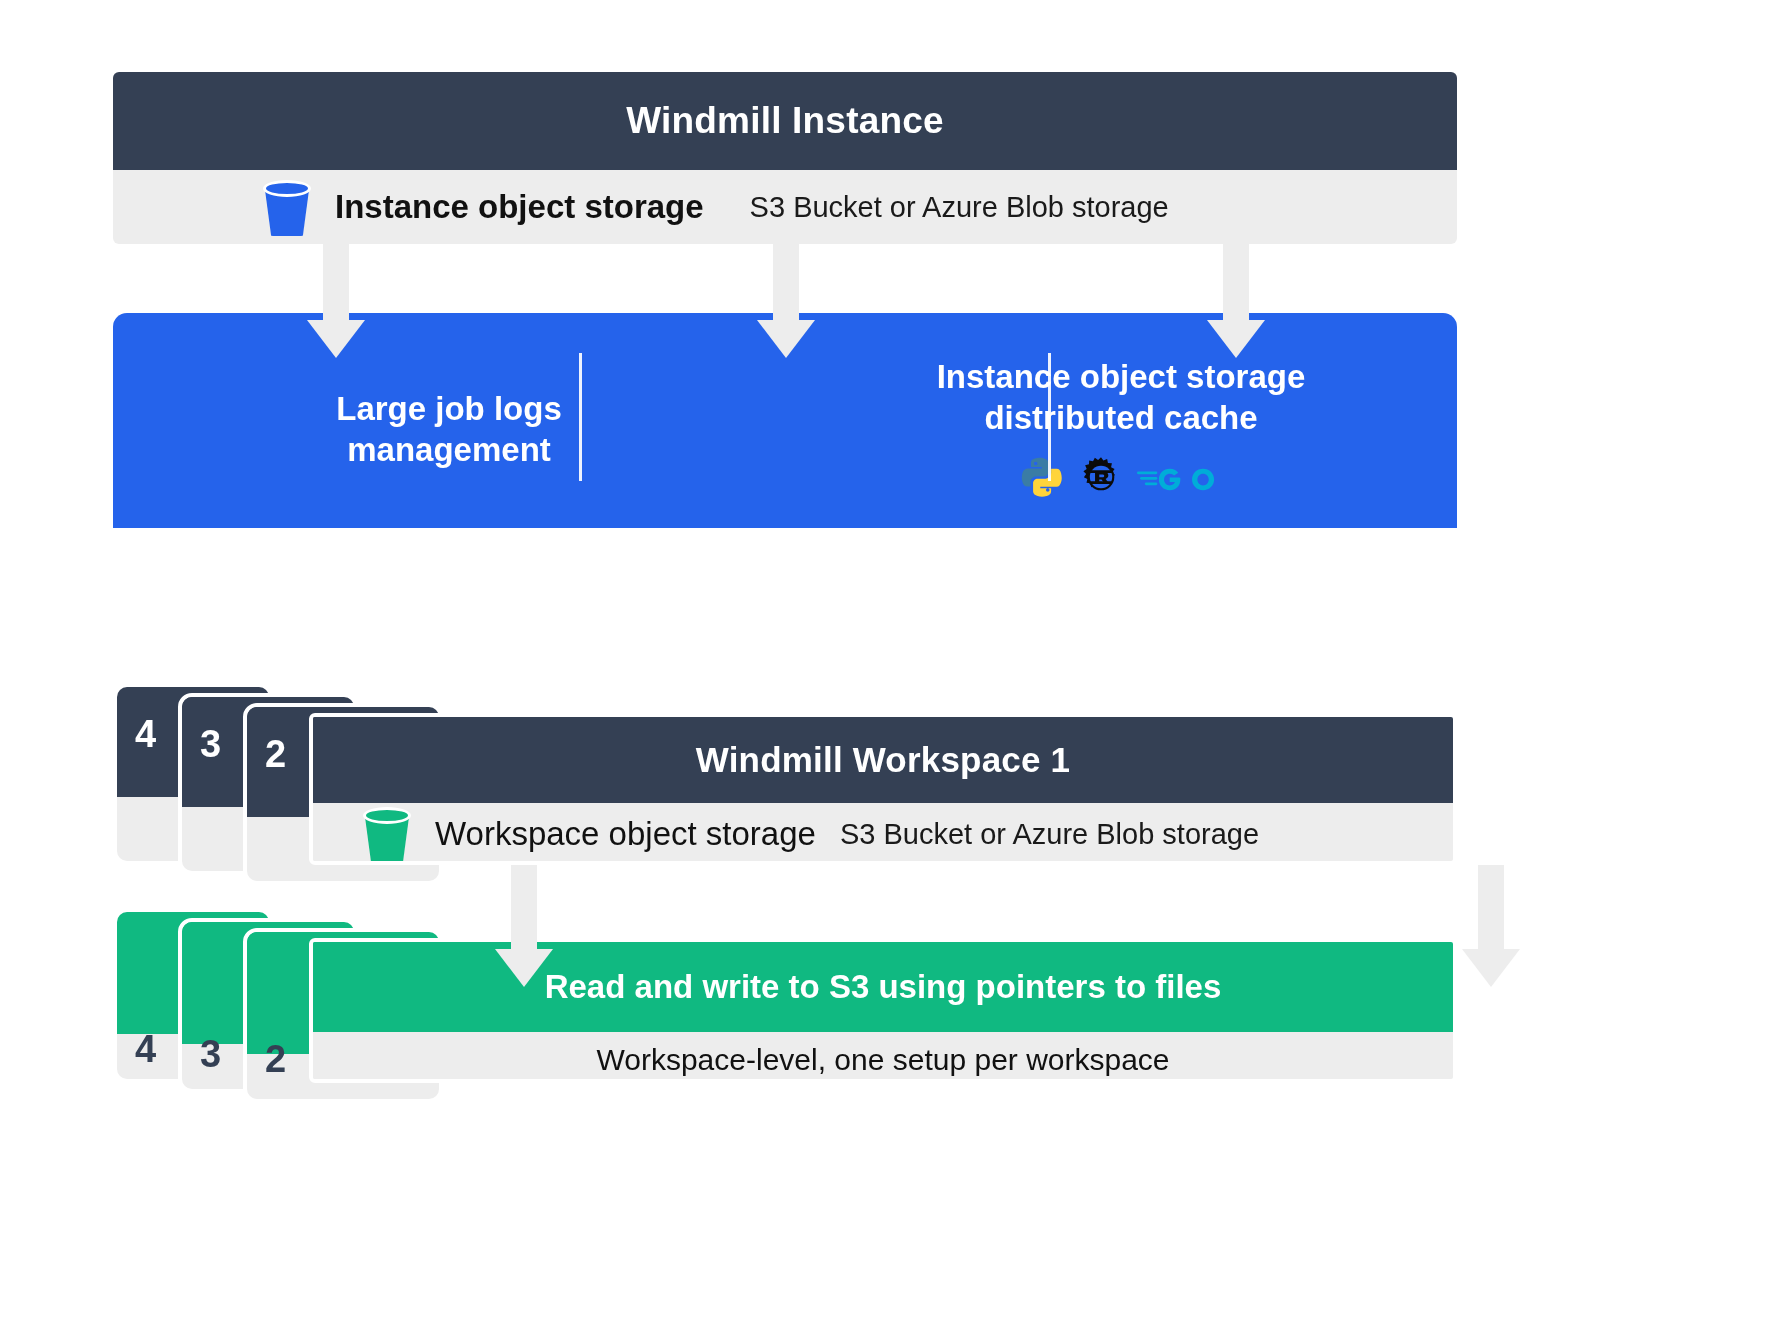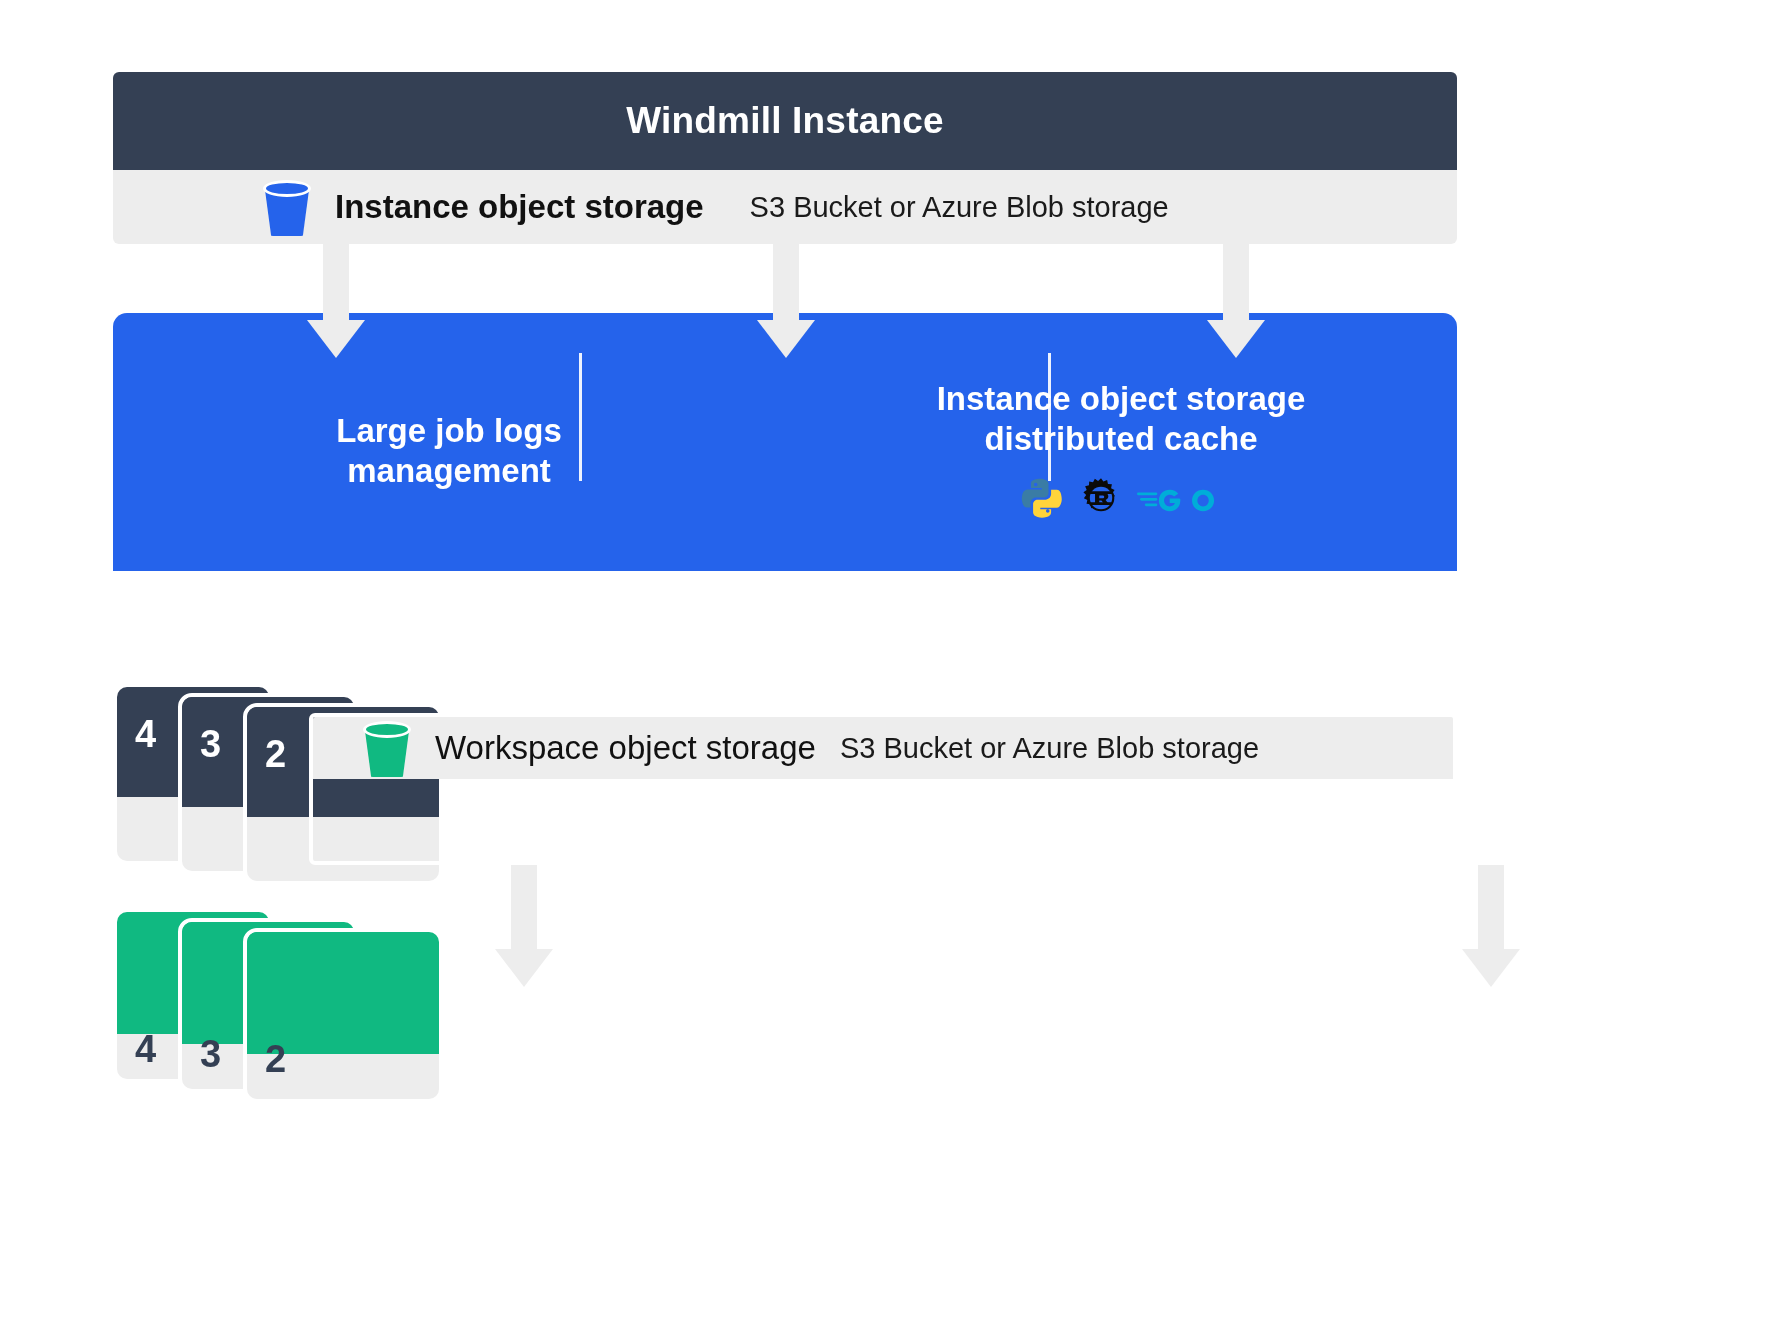--- a/index.html
+++ b/index.html
@@ -106,21 +106,21 @@
   .bucket.green .lip  { background: #10B981; }
 
   
   #features-card {
     left: 113px; top: 313px;
     width: 1344px; height: 270px;
   }
   #features-blue {
     position: absolute;
     left: 0; top: 0;
-    width: 1344px; height: 258px;
+    width: 1344px; height: 215px;
     background: #2563EB;
     border-radius: 14px 14px 0 0;
     display: flex;
     align-items: stretch;
   }
   .feat {
     flex: 1 1 0;
     position: relative;
     display: flex;
     flex-direction: column;
@@ -360,20 +360,21 @@
   </div>
   <div class="stacknum" id="ws-num-3">3</div>
 
   <div class="stackback ws-back" id="ws-back-2">
     <div class="top"></div>
       <div class="bot"></div>
   </div>
   <div class="stacknum" id="ws-num-2">2</div>
 
   <div class="card" id="workspace-card">
+    <div class="hdr">Windmill Workspace 1</div>
     <div class="strip">
       <span class="bucket green">
         <span class="body"></span>
           <span class="lip"></span>
       </span>
       <span id="ws-storage-label">Workspace object storage</span>
       <span id="ws-storage-sub">S3 Bucket or Azure Blob storage</span>
     </div>
   </div>
 
@@ -397,14 +398,18 @@
       <div class="bot"></div>
   </div>
   <div class="stacknum" id="gr-num-3">3</div>
 
   <div class="stackback gr-back" id="gr-back-2">
     <div class="top"></div>
       <div class="bot"></div>
   </div>
   <div class="stacknum" id="gr-num-2">2</div>
 
+  <div class="card" id="green-card">
+    <div id="green-main">Read and write to S3 using pointers to files</div>
+    <div class="caption" id="green-caption">Workspace-level, one setup per workspace</div>
+  </div>
 
 </div>
 
 </body></html>

